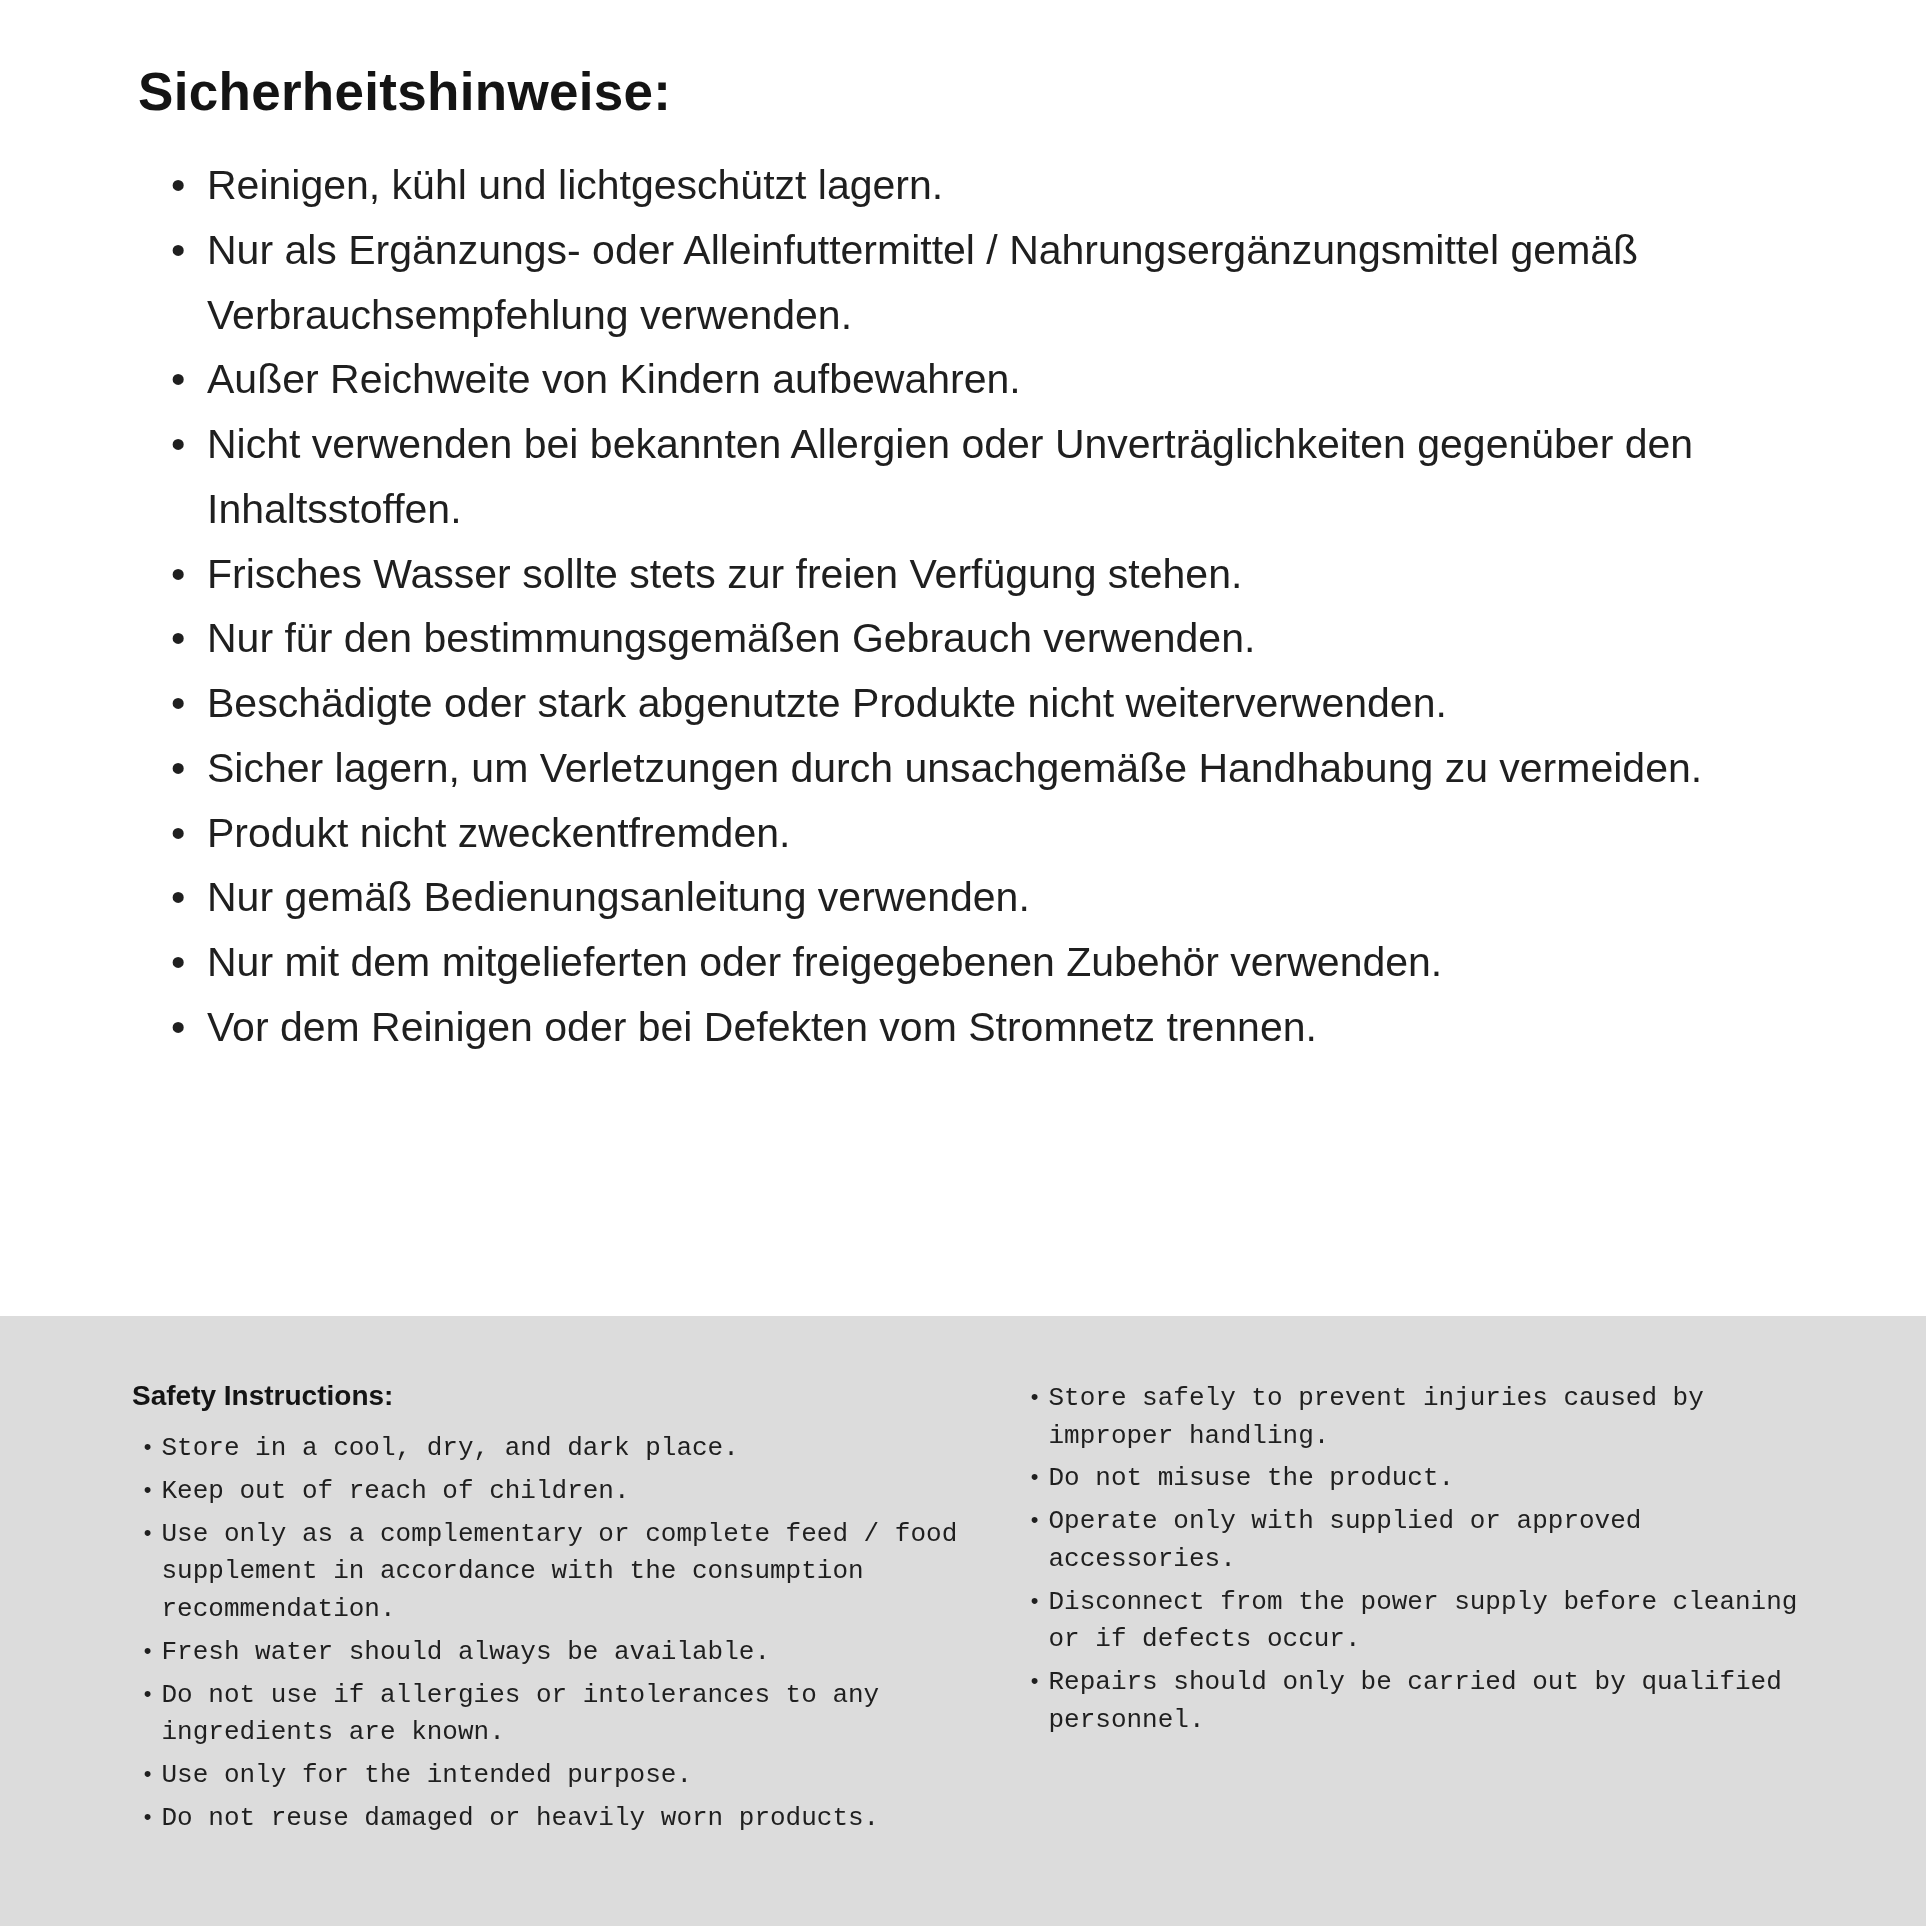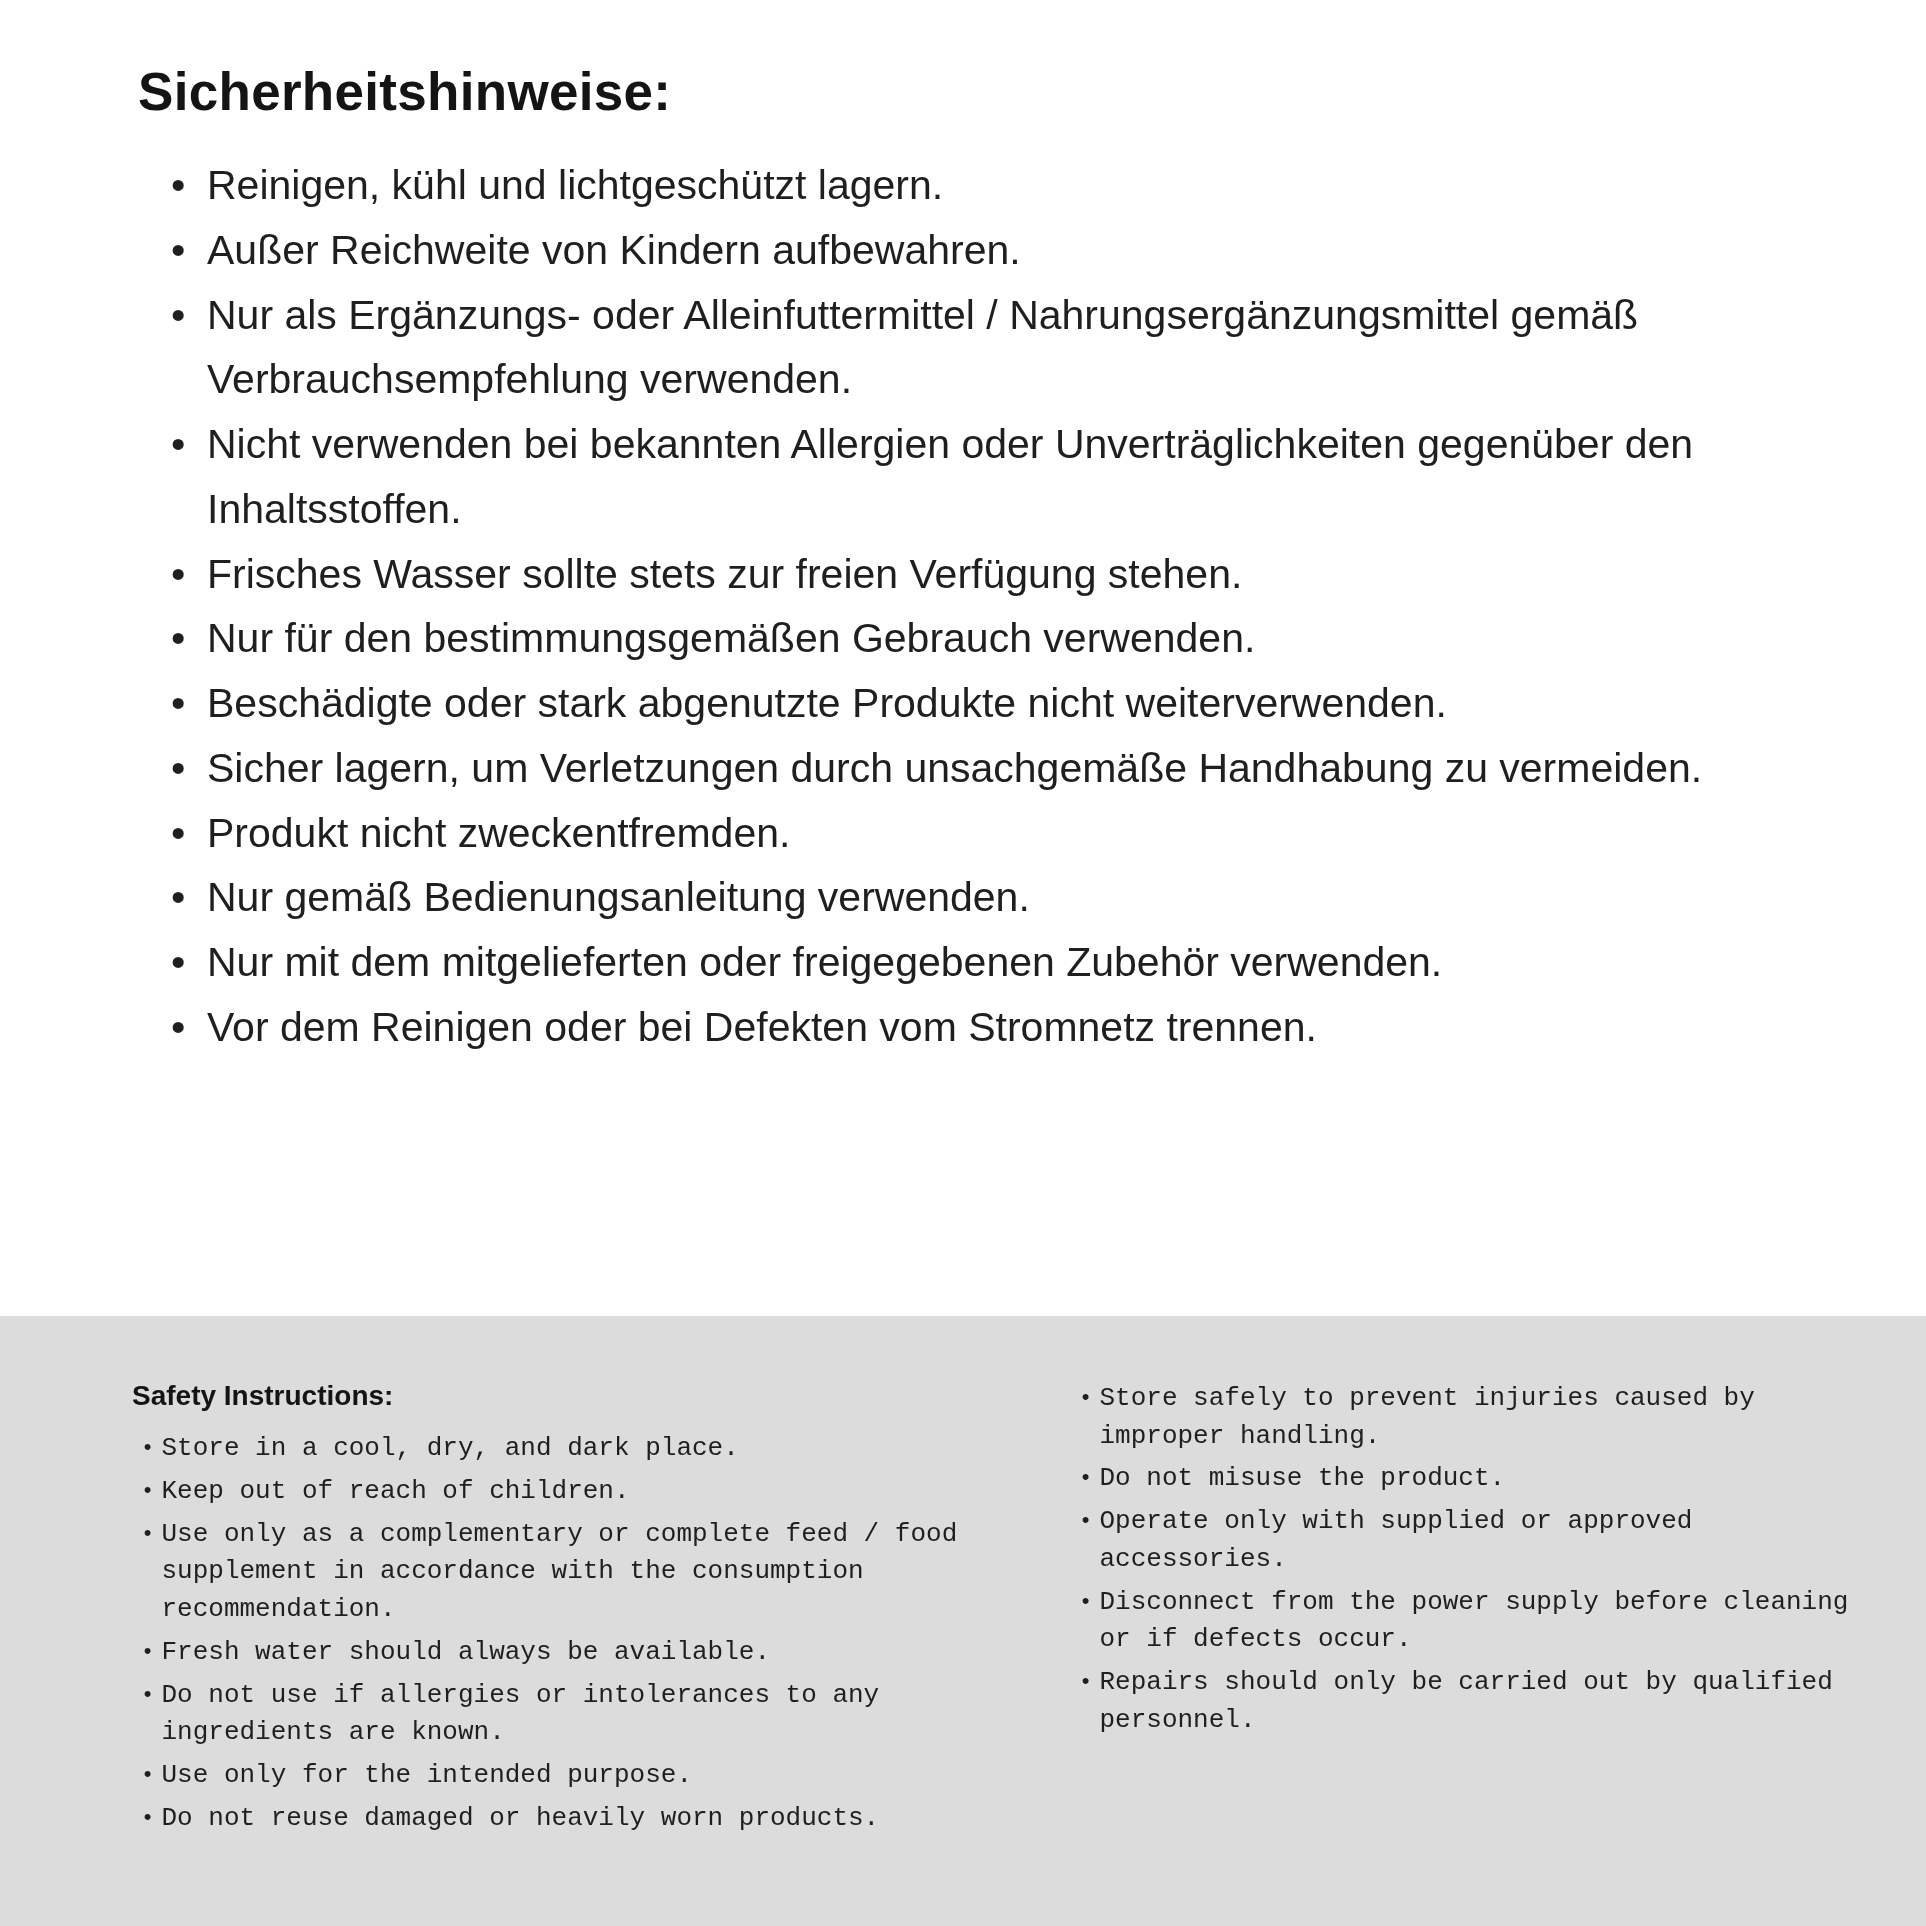--- a/index.html
+++ b/index.html
@@ -52,21 +52,21 @@
     left: 33px;
     top: 0;
   }
 
   
   .english-section {
     flex: 1 1 auto;
     background: var(--footer-bg);
     padding: 64px 96px 39px 132px;
     display: flex;
-    gap: 110px;
+    gap: 59px;
   }
   .english-col { flex: 0 0 auto; }
   .english-col.left  { width: 828px; }
   .english-col.right { width: 796px; }
   .english-heading {
     font-size: 28px;
     font-weight: 700;
     margin-bottom: 18px;
     color: #141414;
   }
@@ -92,22 +92,22 @@
 </style>
 </head>
 <body>
 
 <div class="page">
 
   <section class="german-section">
     <h1 class="german-heading">Sicherheitshinweise:</h1>
     <ul class="plain german-list">
       <li>Reinigen, kühl und lichtgeschützt lagern.</li>
+      <li>Nur als Ergänzungs- oder Alleinfuttermittel / Nahrungsergänzungsmittel gemäß Verbrauchsempfehlung verwenden.</li>
       <li>Außer Reichweite von Kindern aufbewahren.</li>
-      <li>Nur als Ergänzungs- oder Alleinfuttermittel / Nahrungsergänzungsmittel gemäß Verbrauchsempfehlung verwenden.</li>
       <li>Nicht verwenden bei bekannten Allergien oder Unverträglichkeiten gegenüber den Inhaltsstoffen.</li>
       <li>Frisches Wasser sollte stets zur freien Verfügung stehen.</li>
       <li>Nur für den bestimmungsgemäßen Gebrauch verwenden.</li>
       <li>Beschädigte oder stark abgenutzte Produkte nicht weiterverwenden.</li>
       <li>Sicher lagern, um Verletzungen durch unsachgemäße Handhabung zu vermeiden.</li>
       <li>Produkt nicht zweckentfremden.</li>
       <li>Nur gemäß Bedienungsanleitung verwenden.</li>
       <li>Nur mit dem mitgelieferten oder freigegebenen Zubehör verwenden.</li>
       <li>Vor dem Reinigen oder bei Defekten vom Stromnetz trennen.</li>
     </ul>

